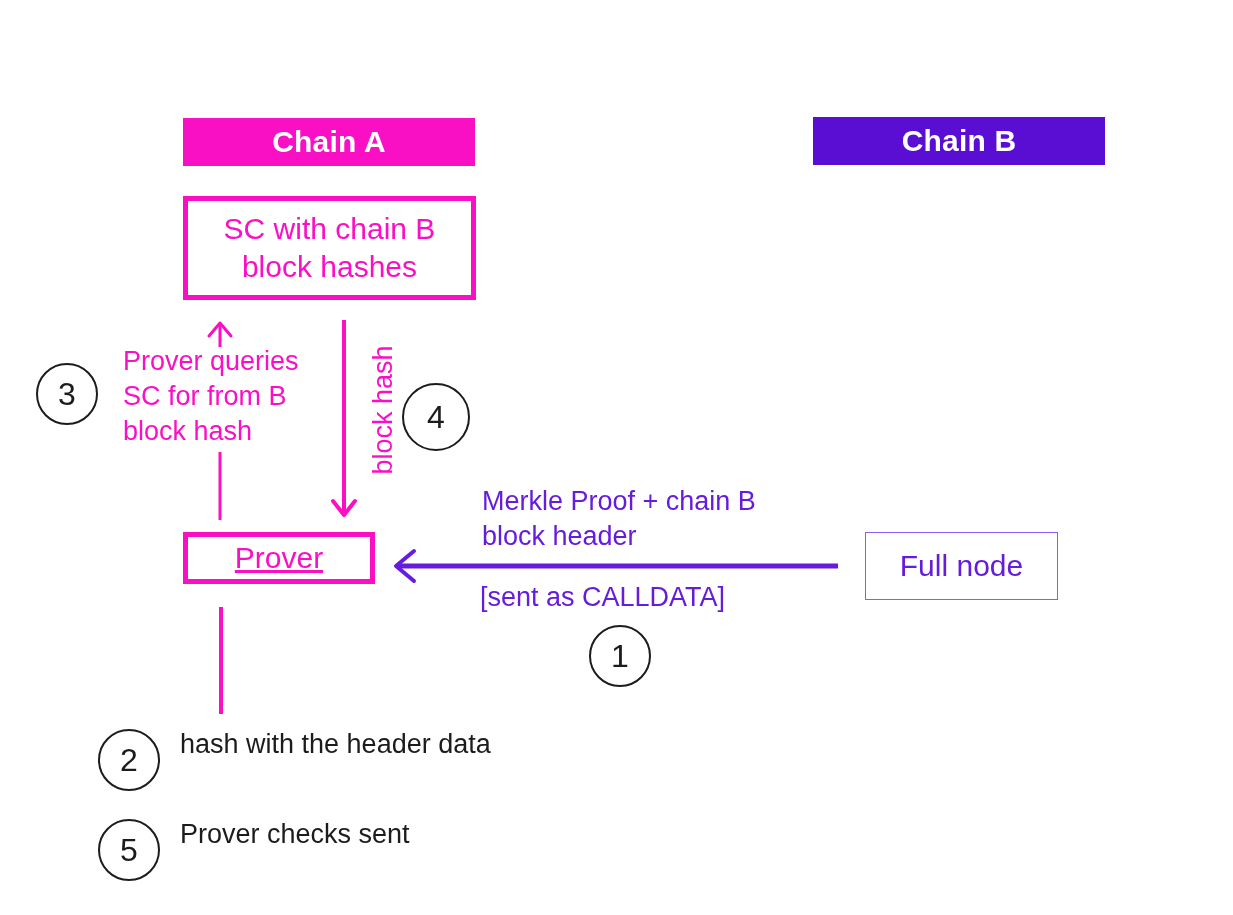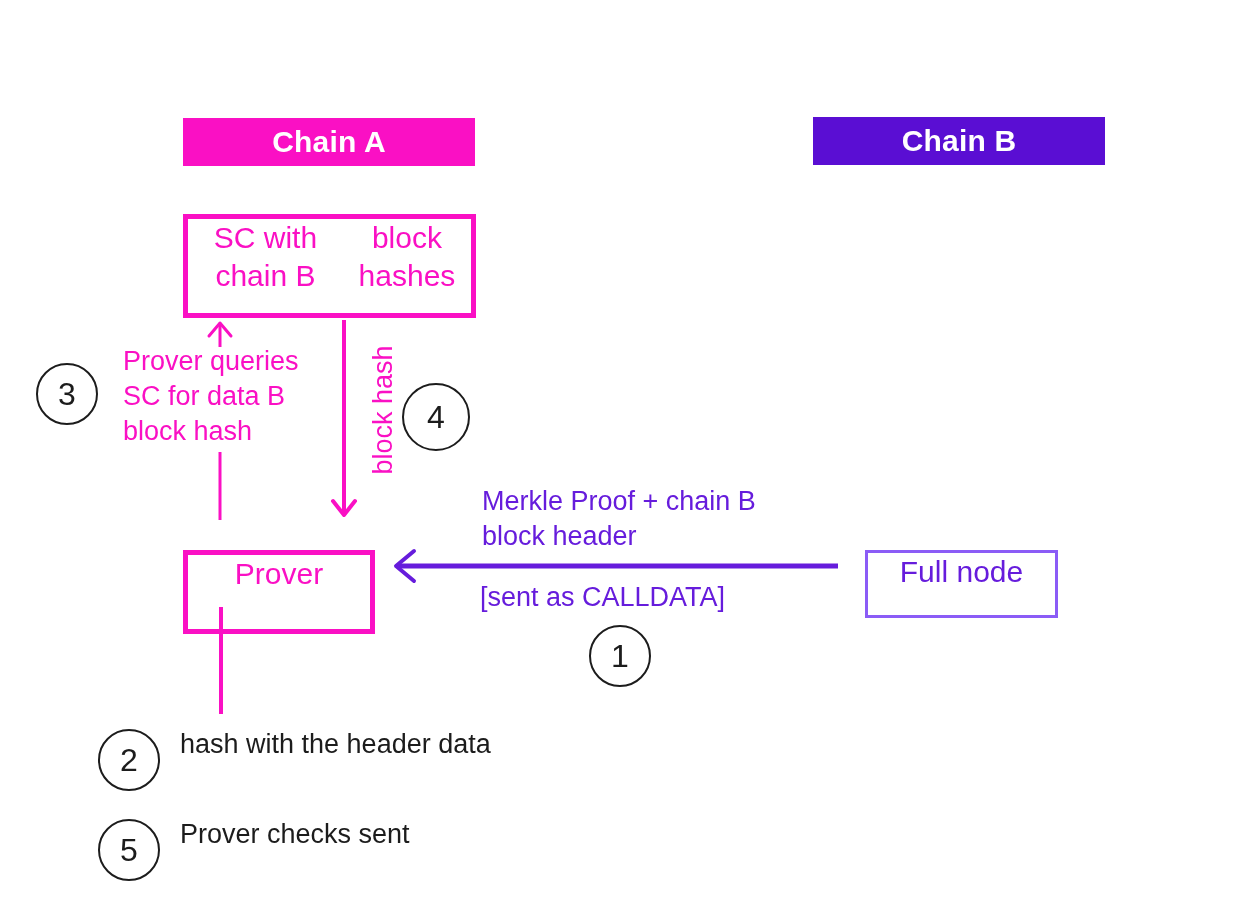--- a/index.html
+++ b/index.html
@@ -29,40 +29,39 @@
     font-size: 30px;
     letter-spacing: 0.2px;
   }
   #chain-a-header { left: 183px; top: 118px; background: #fa10c4; }
   #chain-b-header { left: 813px; top: 117px; background: #5a0ed3; }
 
   
   .node-box {
     background: #ffffff;
     display: flex;
-    flex-direction: row;
-    align-items: flex-start;
+    flex-direction: column;
+    align-items: center;
     justify-content: center;
     text-align: center;
     box-sizing: border-box;
     font-size: 30px;
     line-height: 38px;
-    margin-top: 18px;
   }
   #sc-box {
     left: 183px; top: 196px; width: 293px; height: 104px;
     border: 5px solid #fa10c4; color: #fa10c4;
   }
   #prover-box {
-    left: 183px; top: 532px; width: 192px; height: 84px;
-    border: 5px solid #fa10c4; color: #fa10c4;
+    left: 183px; top: 532px; width: 192px; height: 52px;
+    border: 5px solid #fa10c4; color: #fa10c4; text-decoration: underline;
   }
   #full-node-box {
     left: 865px; top: 532px; width: 193px; height: 68px;
-    border: 3px solid #8b5cf6; color: #661cdc;
+    border: 1px solid #8b5cf6; color: #661cdc;
   }
 
   
   .pink-label { color: #fa10c4; }
   .purple-label { color: #661cdc; }
   .black-label { color: #1c1c1c; }
   .label { font-size: 27px; line-height: 35px; white-space: nowrap; }
 
   #step3-label { left: 123px; top: 344px; }
   #merkle-label { left: 482px; top: 484px; }
@@ -141,21 +140,21 @@
     </g>
 
     <line x1="221" y1="607" x2="221" y2="714" stroke-width="4" fill="none" stroke="#fa10c4"></line>
   </svg>
 
   <div class="abs step-circle" id="circle-3">
     <span>3</span>
   </div>
   <div class="abs label pink-label" id="step3-label">
     <div>Prover queries</div>
-    <div>SC for data B</div>
+    <div>SC for from B</div>
     <div>block hash</div>
   </div>
 
   <div class="abs pink-label" id="block-hash-label">
     <span>block hash</span>
   </div>
   <div class="abs step-circle" id="circle-4">
     <span>4</span>
   </div>
 

